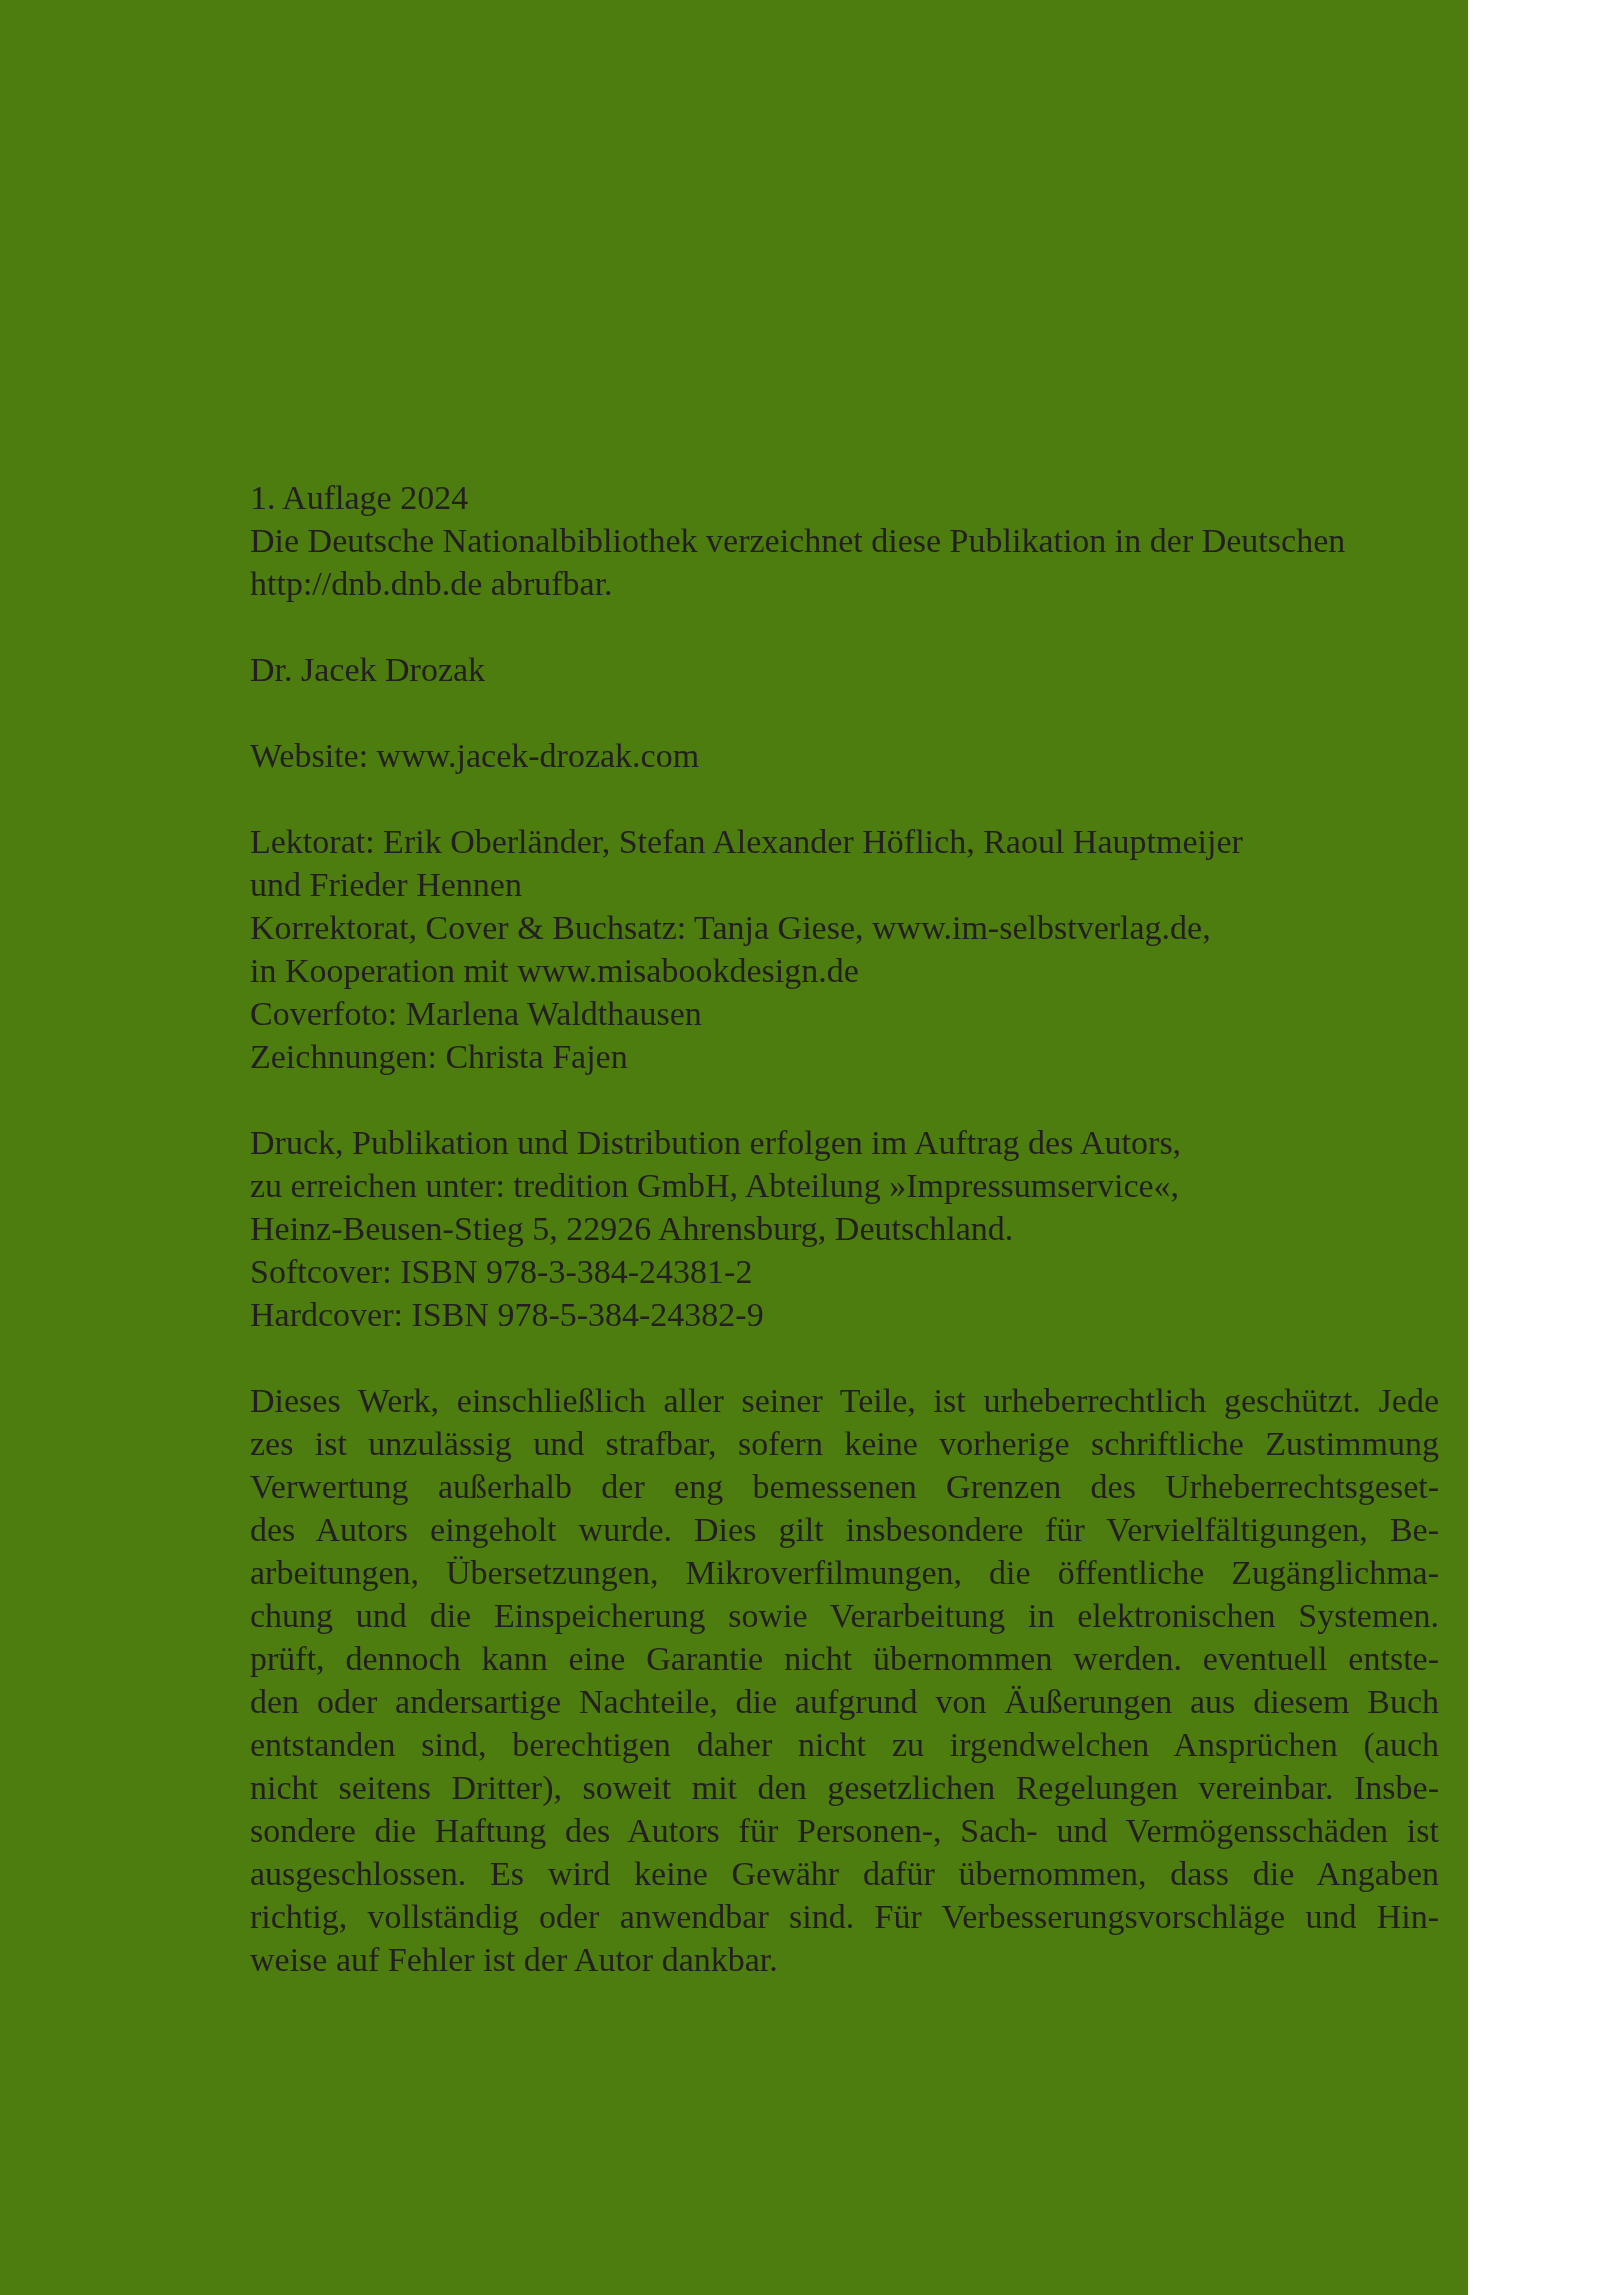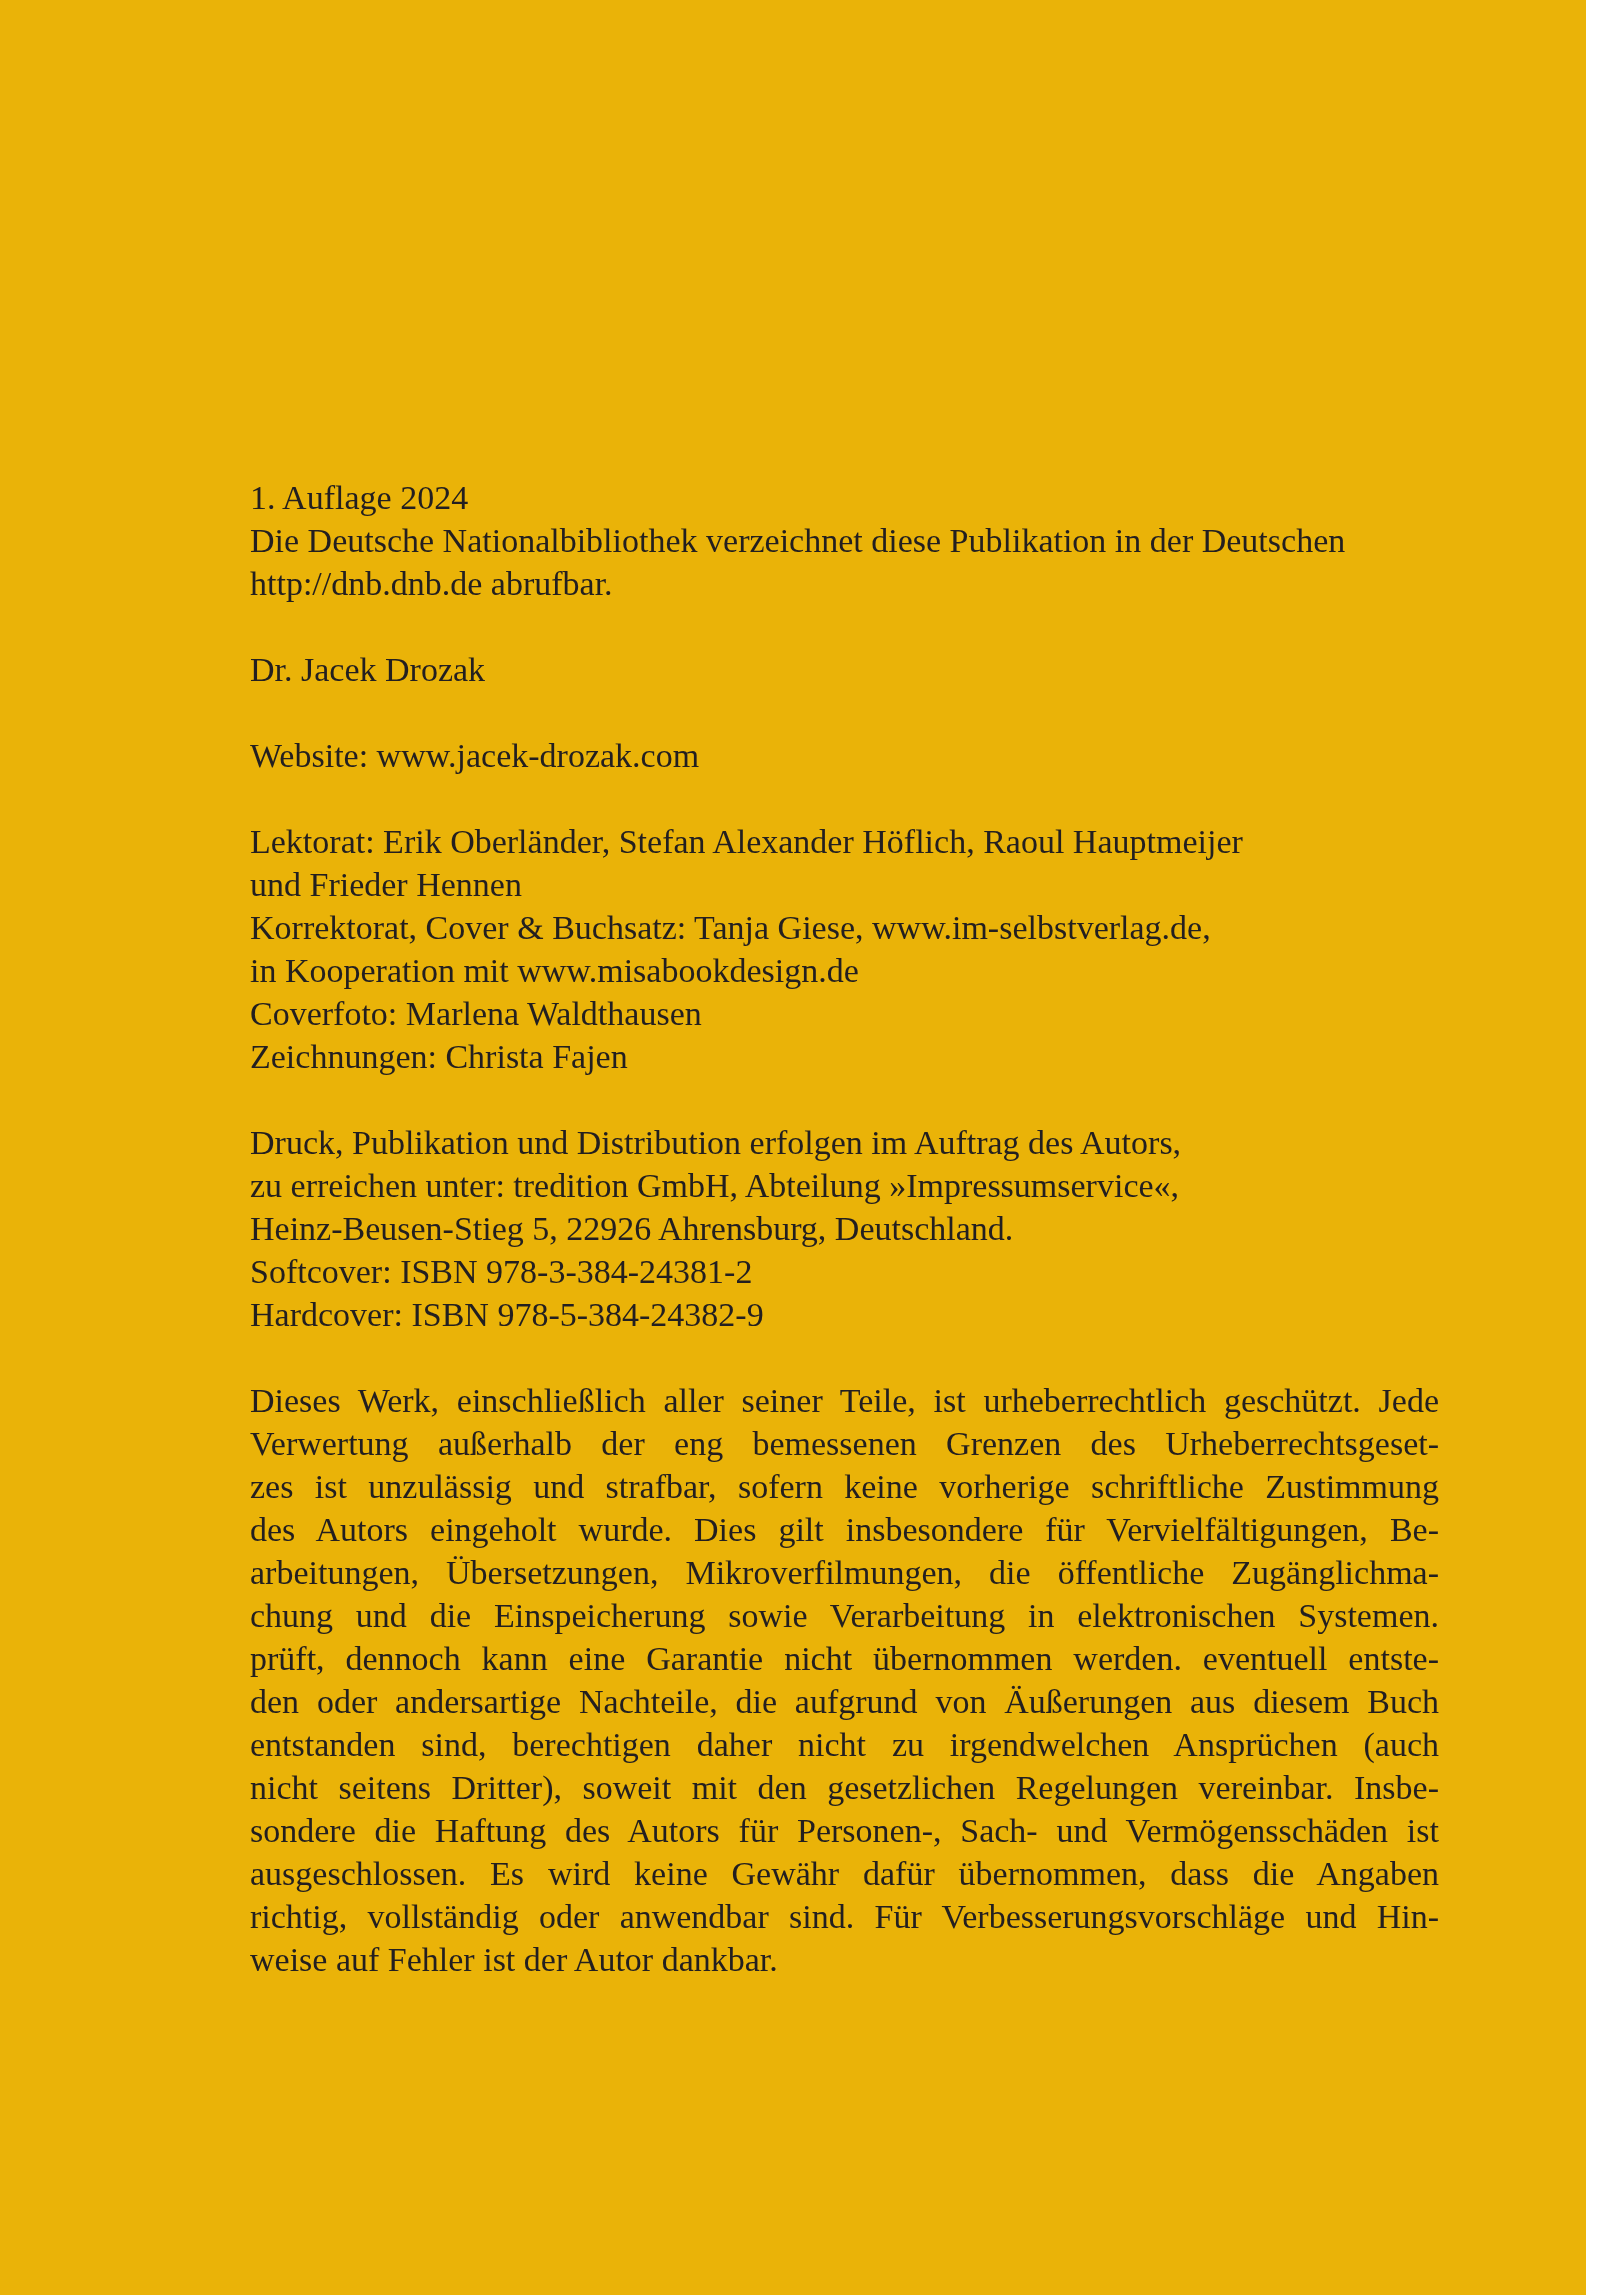--- a/index.html
+++ b/index.html
@@ -11,23 +11,23 @@
       width: 1618px;
       height: 2295px;
       position: relative;
       overflow: hidden;
       color: #231f20;
       font-family: "Liberation Serif", "DejaVu Serif", serif;
     }
     .page {
       position: absolute;
       left: 0; top: 0;
-      width: 1586px;
+      width: 1468px;
       height: 2295px;
-      background: #eab308;
+      background: #4d7c0f;
     }
     .textblock {
       position: absolute;
       left: 250px;
       top: 476px;
       width: 1189px;
       font-size: 34px;
       line-height: 43px;
     }
     .para {
@@ -80,22 +80,22 @@
     <p class="para">
       <span class="line">Druck, Publikation und Distribution erfolgen im Auftrag des Autors,</span>
       <span class="line">zu erreichen unter: tredition GmbH, Abteilung »Impressumservice«,</span>
       <span class="line">Heinz-Beusen-Stieg 5, 22926 Ahrensburg, Deutschland.</span>
       <span class="line">Softcover: ISBN 978-3-384-24381-2</span>
       <span class="line">Hardcover: ISBN 978-5-384-24382-9</span>
     </p>
 
     <p class="para justified">
       <span class="line">Dieses Werk, einschließlich aller seiner Teile, ist urheberrechtlich geschützt. Jede</span>
+      <span class="line">zes ist unzulässig und strafbar, sofern keine vorherige schriftliche Zustimmung</span>
       <span class="line">Verwertung außerhalb der eng bemessenen Grenzen des Urheberrechtsgeset-</span>
-      <span class="line">zes ist unzulässig und strafbar, sofern keine vorherige schriftliche Zustimmung</span>
       <span class="line">des Autors eingeholt wurde. Dies gilt insbesondere für Vervielfältigungen, Be-</span>
       <span class="line">arbeitungen, Übersetzungen, Mikroverfilmungen, die öffentliche Zugänglichma-</span>
       <span class="line">chung und die Einspeicherung sowie Verarbeitung in elektronischen Systemen.</span>
       <span class="line">prüft, dennoch kann eine Garantie nicht übernommen werden. eventuell entste-</span>
       <span class="line">den oder andersartige Nachteile, die aufgrund von Äußerungen aus diesem Buch</span>
       <span class="line">entstanden sind, berechtigen daher nicht zu irgendwelchen Ansprüchen (auch</span>
       <span class="line">nicht seitens Dritter), soweit mit den gesetzlichen Regelungen vereinbar. Insbe-</span>
       <span class="line">sondere die Haftung des Autors für Personen-, Sach- und Vermögensschäden ist</span>
       <span class="line">ausgeschlossen. Es wird keine Gewähr dafür übernommen, dass die Angaben</span>
       <span class="line">richtig, vollständig oder anwendbar sind. Für Verbesserungsvorschläge und Hin-</span>

